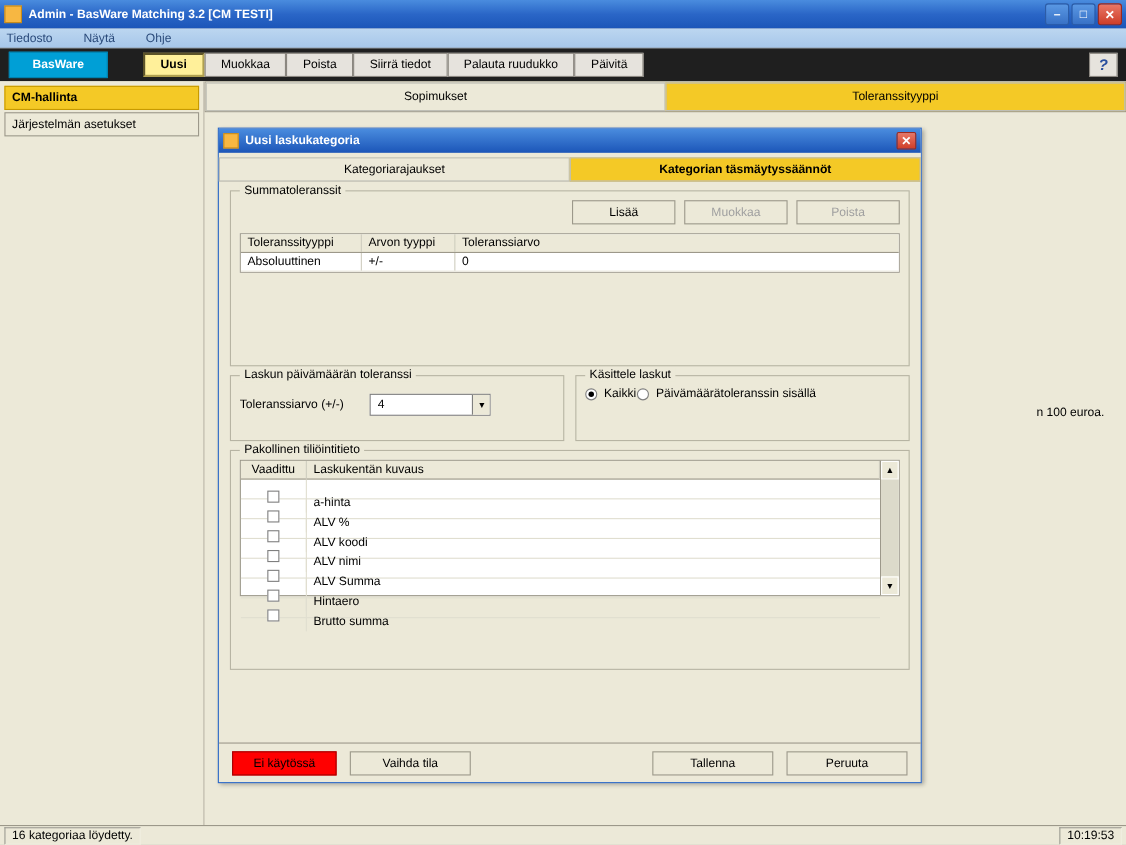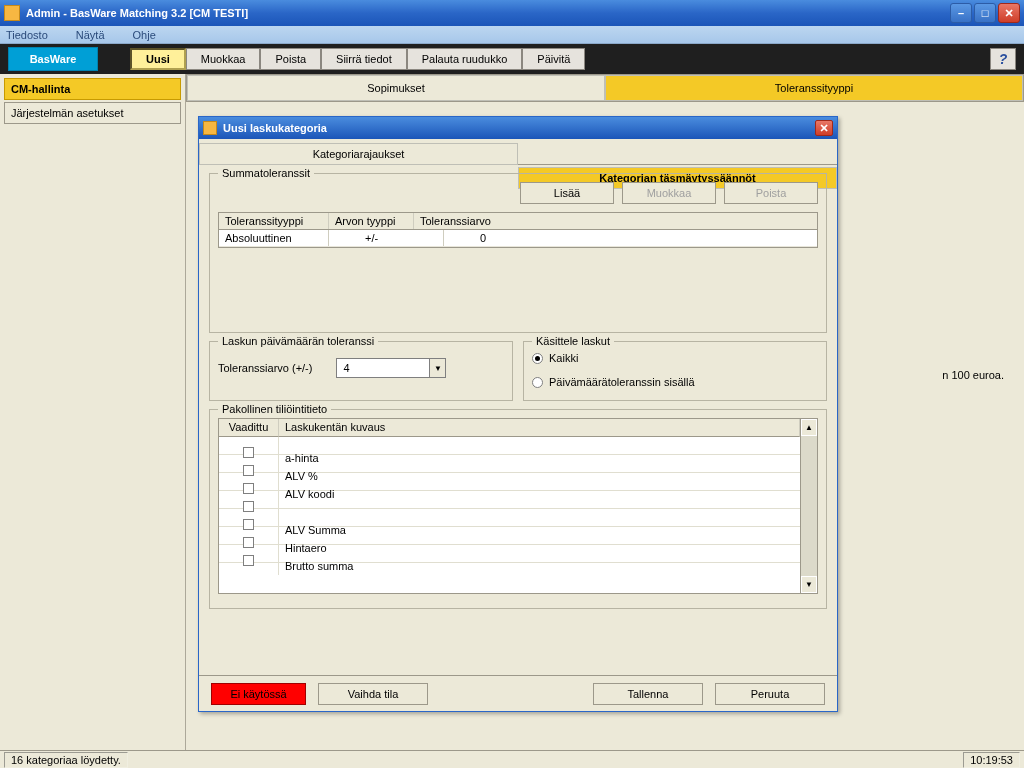--- a/index.html
+++ b/index.html
@@ -40,53 +40,53 @@
 
 
 .dialog { position:absolute; left:198px; top:116px; width:640px; height:596px; background:#ece9d8; border:1px solid #2a66c7; box-shadow:2px 2px 4px rgba(0,0,0,0.3); display:flex; flex-direction:column; }
 .dlg-title { height:22px; background:linear-gradient(to bottom,#4a8cde,#1b55b8); display:flex; align-items:center; padding:0 4px; color:#fff; font-weight:bold; }
 .dlg-title .icon { width:14px; height:14px; background:#f7b742; margin-right:6px; border:1px solid #c78a1a; }
 .dlg-title .t { flex:1; }
 .dlg-close { width:18px; height:16px; background:linear-gradient(#e87766,#cf3e29); border:1px solid #a0281a; border-radius:2px; display:flex; align-items:center; justify-content:center; color:#fff; font-weight:bold; font-size:11px; }
 
 .dlg-tabs { height:26px; display:flex; border-bottom:1px solid #9c988a; background:#ece9d8; padding-top:4px; }
 .dlg-tab { flex:1; display:flex; align-items:center; justify-content:center; border:1px solid #bfbfb6; background:#ece9d8; height:22px; }
-.dlg-tab.active { background:#f4c926; font-weight:bold;margin-top:24px; }
+.dlg-tab.active { background:#f4c926; font-weight:bold; }
 
 .dlg-body { flex:1; padding:8px 10px; overflow:hidden; }
 
 
 .group { border:1px solid #b7b4a3; padding:8px; margin-bottom:8px; position:relative; }
 .group > .legend { position:absolute; top:-7px; left:8px; background:#ece9d8; padding:0 4px; }
 .group.summ { height:160px; }
 .group-btns { display:flex; justify-content:flex-end; gap:8px; margin-bottom:8px; }
 .std-btn { height:22px; width:94px; background:#ece9d8; border:1px solid #9c988a; display:flex; align-items:center; justify-content:center; }
 .std-btn.disabled { color:#a0a0a0; }
 
 .mini-table { border:1px solid #9c988a; background:#fff; }
 .mini-head { display:flex; background:#ece9d8; border-bottom:1px solid #9c988a; }
 .mini-head > div, .mini-row > div { padding:2px 6px; border-right:1px solid #cfcdb f; }
-.mini-row { display:flex; background:#fff; border-bottom:1px solid #e8e6dA; color:#000;gap:30px; }
+.mini-row { display:flex; background:#fff; border-bottom:1px solid #e8e6dA; color:#000; }
 .col-tt{ width:110px; border-right:1px solid #cfcdbf; } .col-at{ width:85px; border-right:1px solid #cfcdbf;} .col-tv{ flex:1; }
 
 .row2 { display:flex; gap:10px; }
 .group.date { flex:1; height:60px; }
 .group.kasit { flex:1; height:60px; }
 .date-inner { display:flex; align-items:center; gap:24px; padding-top:8px; }
 .date-inner label { }
 .combo { display:flex; align-items:center; height:20px; border:1px solid #7f7f7f; background:#fff; width:110px; }
 .combo span { flex:1; padding:0 6px; }
 .combo .arrow { width:16px; height:100%; background:#ece9d8; border-left:1px solid #7f7f7f; display:flex; align-items:center; justify-content:center; font-size:8px; }
-.radio-list { padding-top:2px; display:flex; flex-direction:column; gap:12px; }
+.radio-list { padding-top:2px; display:flex; flex-direction:row; gap:1px; }
 .radio-row { display:flex; align-items:center; gap:6px; }
 .radio { width:11px; height:11px; border:1px solid #7f7f7f; border-radius:50%; background:#fff; display:flex; align-items:center; justify-content:center; }
 .radio.checked::after { content:""; width:5px; height:5px; background:#000; border-radius:50%; }
 
 .group.acct { height:200px; }
-.acct-table { border:1px solid #9c988a; background:#fff; height:176px; display:flex; }
+.acct-table { border:1px solid #9c988a; background:#fff; height:124px; display:flex; }
 .acct-main { flex:1; display:flex; flex-direction:column; }
 .acct-head { display:flex; background:#ece9d8; height:18px; }
 .acct-head > div { padding:2px 6px; border-right:1px solid #cfcdbf; border-bottom:1px solid #9c988a; }
 .col-va { width:60px; text-align:center; } .col-lk { flex:1; }
 .acct-row { display:flex; height:18px; border-bottom:1px solid #e0ded0; }
 .acct-row > div { padding:15px 6px; }
 .acct-row .col-va { display:flex; justify-content:center; align-items:center; border-right:1px solid #e0ded0; }
 .chk { width:11px; height:11px; border:1px solid #7f7f7f; background:#fff; }
 .scrollbar { width:17px; background:#ece9d8; border-left:1px solid #9c988a; display:flex; flex-direction:column; }
 .scroll-btn { height:17px; background:#ece9d8; border:1px solid #fff; display:flex; align-items:center; justify-content:center; font-size:8px; }
@@ -238,20 +238,21 @@
           <div class="acct-row">
               <div class="col-va">
                 <div class="chk"></div>
               </div>
               <div class="col-lk">ALV koodi</div>
             </div>
           <div class="acct-row">
               <div class="col-va">
                 <div class="chk"></div>
               </div>
+              <div class="col-lk">ALV nimi</div>
             </div>
           <div class="acct-row">
               <div class="col-va">
                 <div class="chk"></div>
               </div>
               <div class="col-lk">ALV Summa</div>
             </div>
           <div class="acct-row">
               <div class="col-va">
                 <div class="chk"></div>

